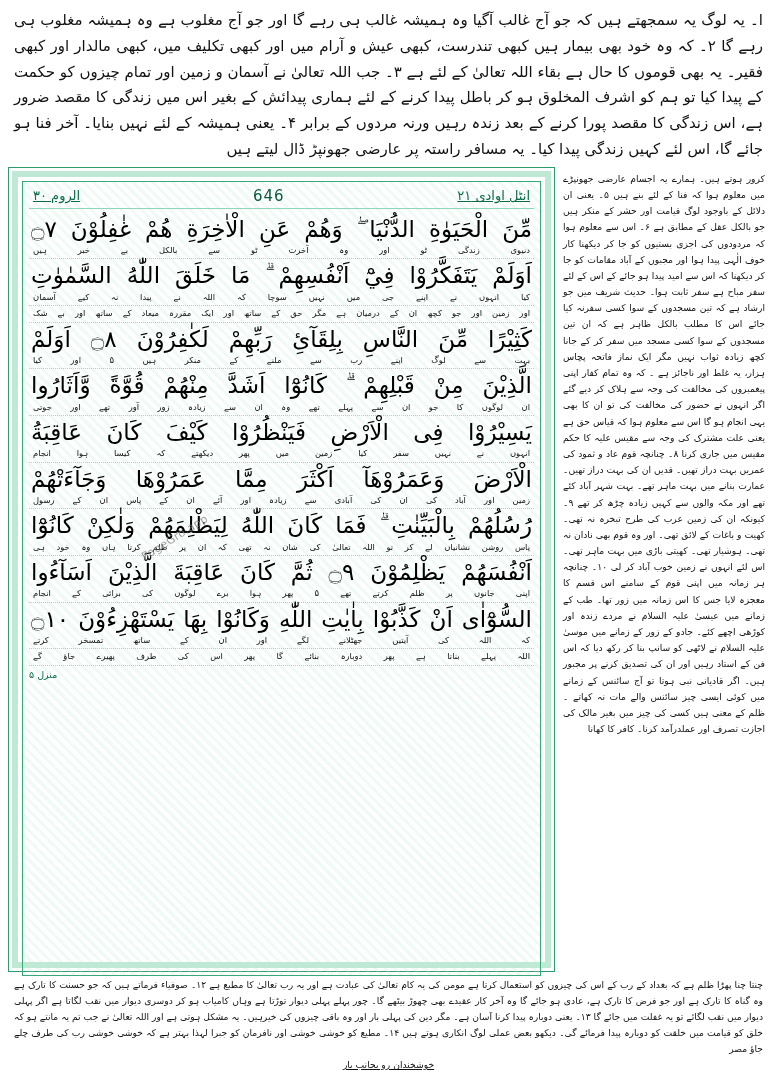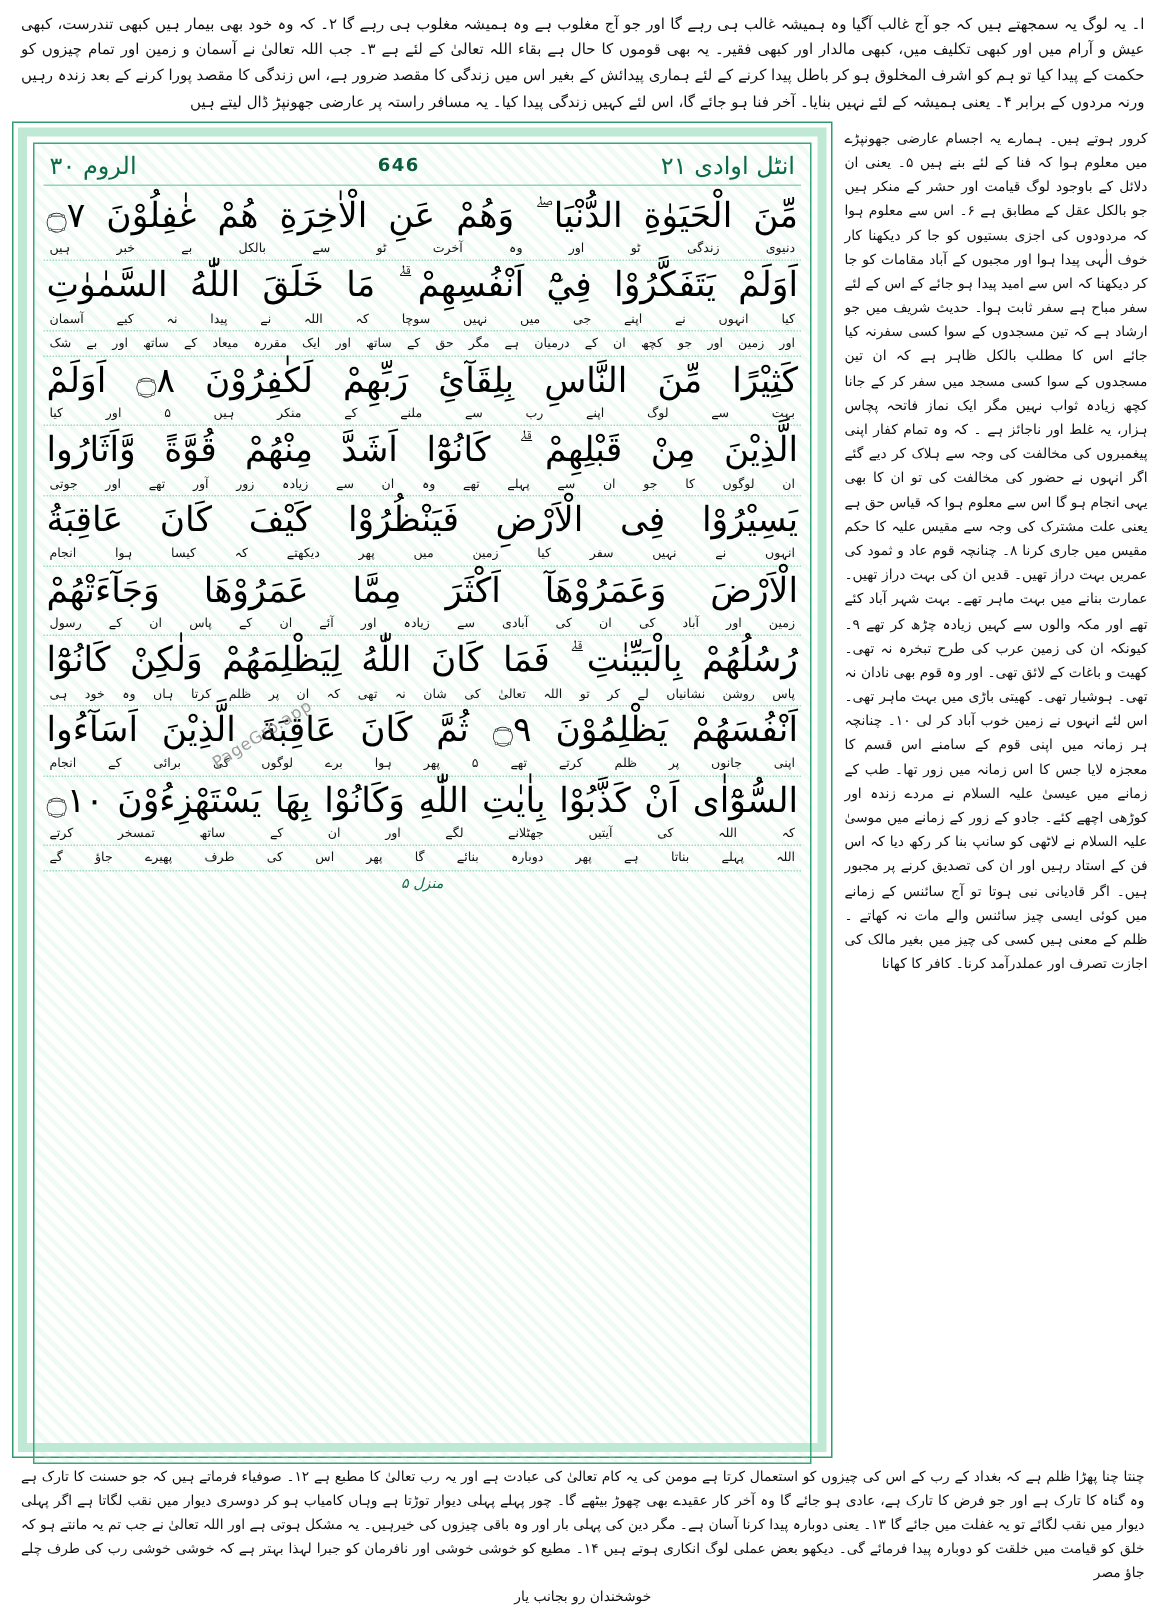--- a/index.html
+++ b/index.html
@@ -18,21 +18,21 @@
     padding: 6px 8px;
     display: flex;
     flex-direction: column;
   }
 
   
   .top-note {
     direction: rtl;
     text-align: justify;
     font-family: "DejaVu Sans", sans-serif;
-    font-size: 10px;
+    font-size: 15px;
     line-height: 1.72;
     color: #111;
     padding: 2px 6px 4px 6px;
     letter-spacing: 0.1px;
   }
 
   
   .body {
     flex: 1;
     display: flex;
@@ -88,26 +88,26 @@
     align-items: center;
     justify-content: space-between;
     direction: rtl;
     font-size: 10px;
     color: #0c6b45;
     padding: 1px 4px 3px 4px;
     border-bottom: 1px solid #8fd6b8;
     margin-bottom: 4px;
   }
   .q-header .pg {
-    font-size: 12px;
-    font-weight: bold;
+    font-size: 15px;
+    font-weight: normal;
     color: #0a5c3b;
     letter-spacing: 1px;
   }
-  .q-header .sura, .q-header .juz { font-size: 16px; }
+  .q-header .sura, .q-header .juz { font-size: 13px; text-decoration: underline; }
 
   
   .ayah {
     direction: rtl;
     padding: 1px 2px 2px 2px;
     border-bottom: 1px dotted #9bdcc0;
   }
   .ayah:last-child { border-bottom: none; }
   .ar {
     font-family: "DejaVu Sans", sans-serif;
@@ -121,25 +121,24 @@
   .tr {
     font-size: 8.4px;
     line-height: 1.35;
     color: #111;
     text-align: justify;
     text-align-last: justify;
     padding: 1px 2px 0 2px;
   }
   .manzil {
     direction: rtl;
-    text-align: center;
+    text-align: left;
     font-size: 9.5px;
     color: #0c6b45;
     padding-top: 3px;
-    font-style: italic;
   }
 
   .watermark {
     position: absolute;
     left: 22%;
     top: 44%;
     transform: rotate(-32deg);
     font-size: 11px;
     color: #7a7a7a;
     opacity: 0.75;
@@ -149,21 +148,21 @@
 
   
   .bottom-note {
     direction: rtl;
     text-align: justify;
     font-size: 9.2px;
     line-height: 1.74;
     color: #111;
     padding: 5px 6px 2px 6px;
   }
-  .bottom-note .last { text-align: center; }
+  .bottom-note .last { text-align: center; text-decoration: underline; }
 </style>
 </head>
 <body>
 
 <div class="page">
 
   <div class="top-note">ا۔ یہ لوگ یہ سمجھتے ہیں کہ جو آج غالب آگیا وہ ہمیشہ غالب ہی رہے گا اور جو آج مغلوب ہے وہ ہمیشہ مغلوب ہی رہے گا ۲۔ کہ وہ خود بھی بیمار ہیں کبھی تندرست، کبھی عیش و آرام میں اور کبھی تکلیف میں، کبھی مالدار اور کبھی فقیر۔ یہ بھی قوموں کا حال ہے بقاء اللہ تعالیٰ کے لئے ہے ۳۔ جب اللہ تعالیٰ نے آسمان و زمین اور تمام چیزوں کو حکمت کے پیدا کیا تو ہم کو اشرف المخلوق ہو کر باطل پیدا کرنے کے لئے ہماری پیدائش کے بغیر اس میں زندگی کا مقصد ضرور ہے، اس زندگی کا مقصد پورا کرنے کے بعد زندہ رہیں ورنہ مردوں کے برابر ۴۔ یعنی ہمیشہ کے لئے نہیں بنایا۔ آخر فنا ہو جائے گا، اس لئے کہیں زندگی پیدا کیا۔ یہ مسافر راستہ پر عارضی جھونپڑ ڈال لیتے ہیں</div>
 
   <div class="body">
 

